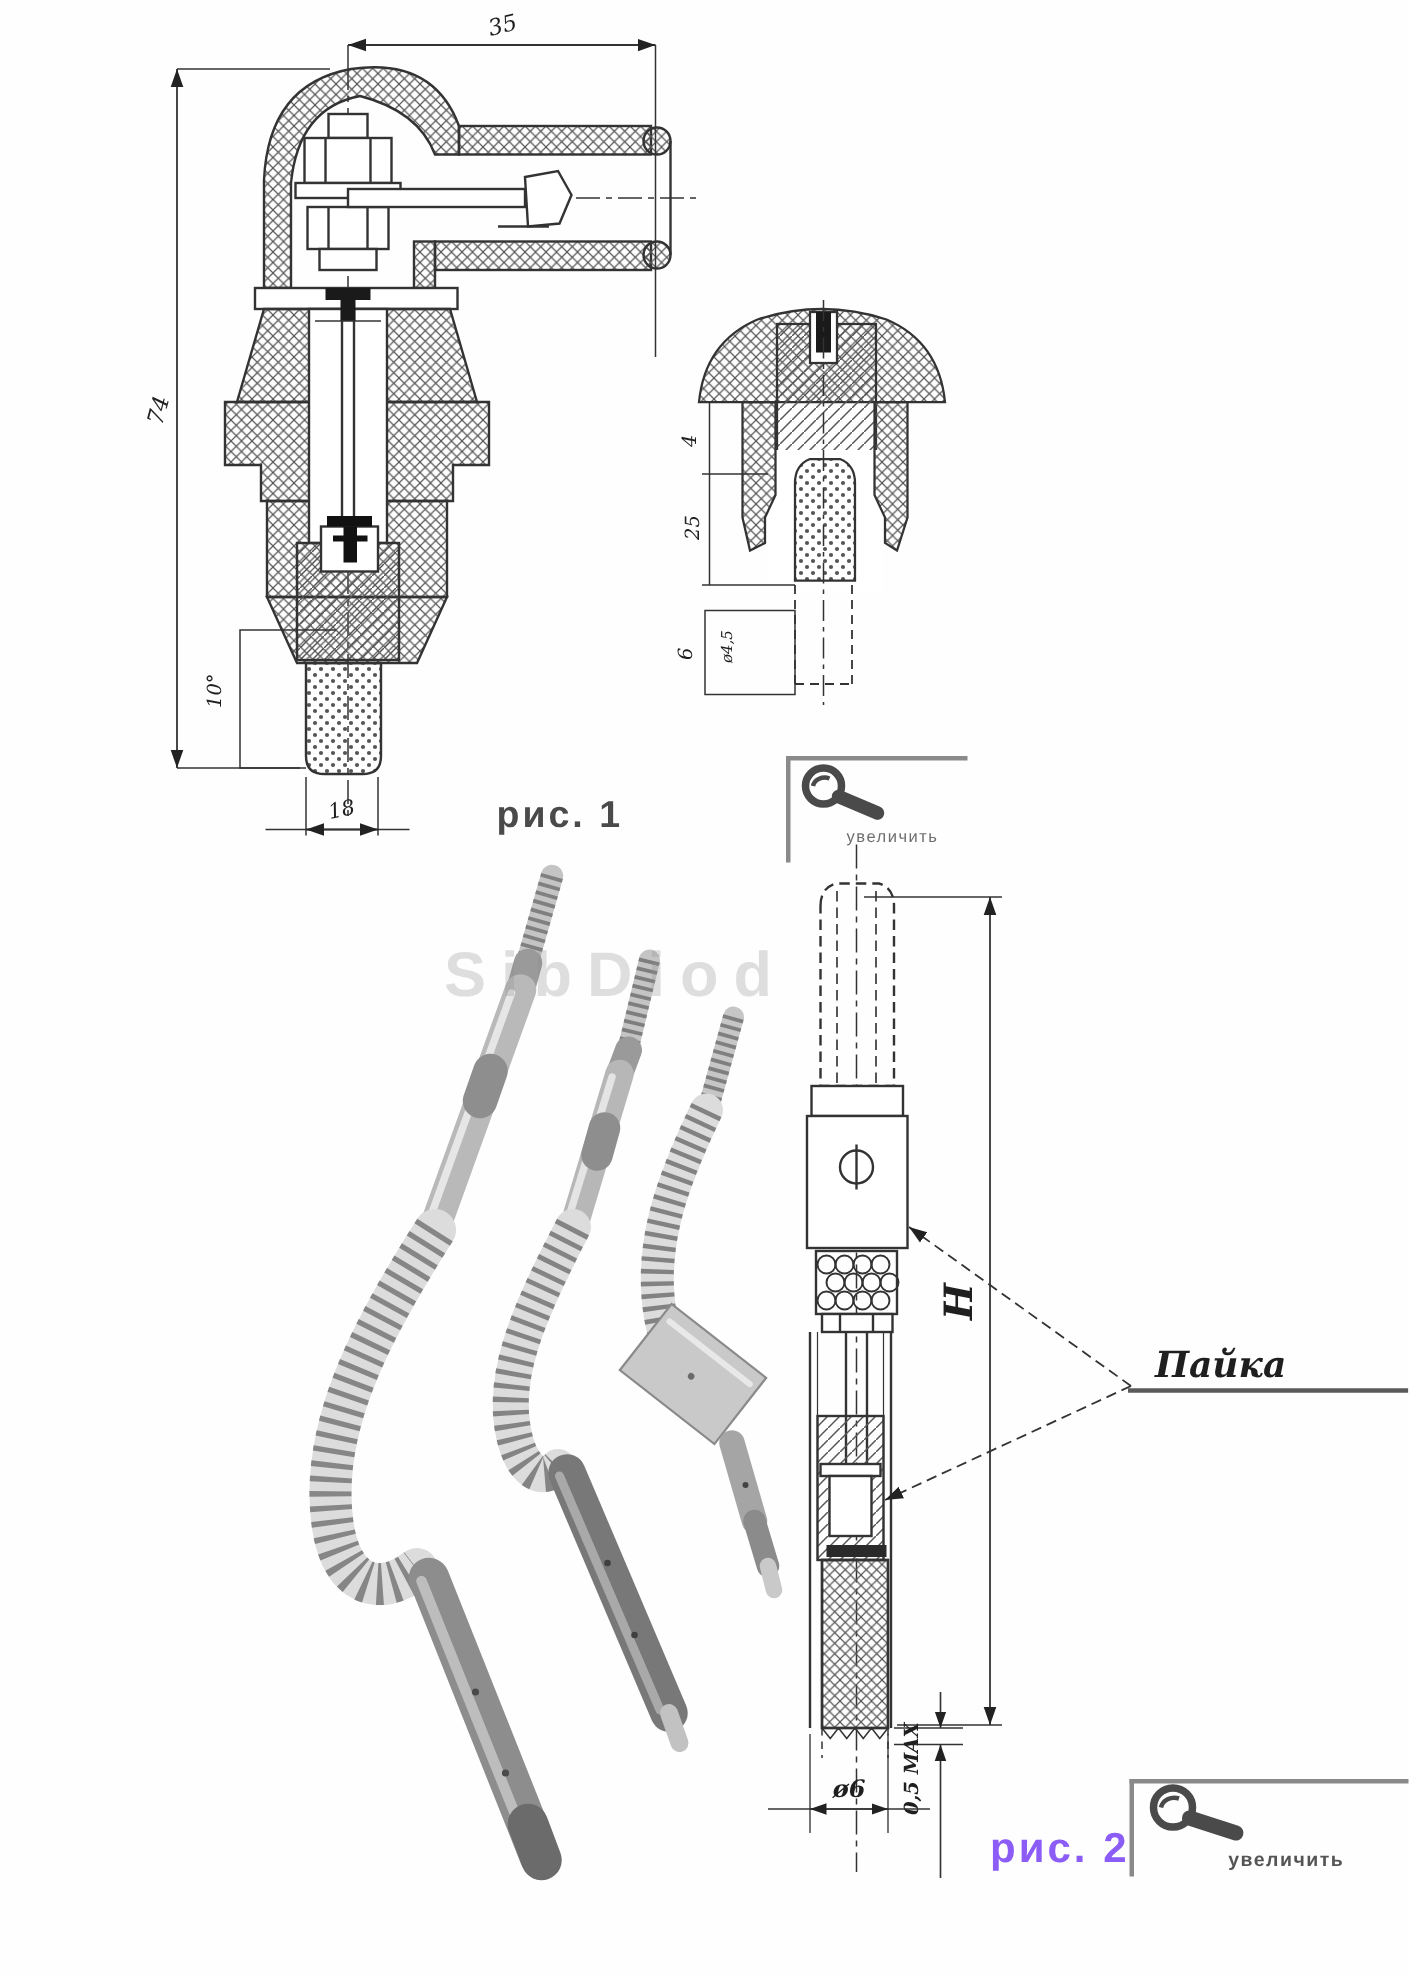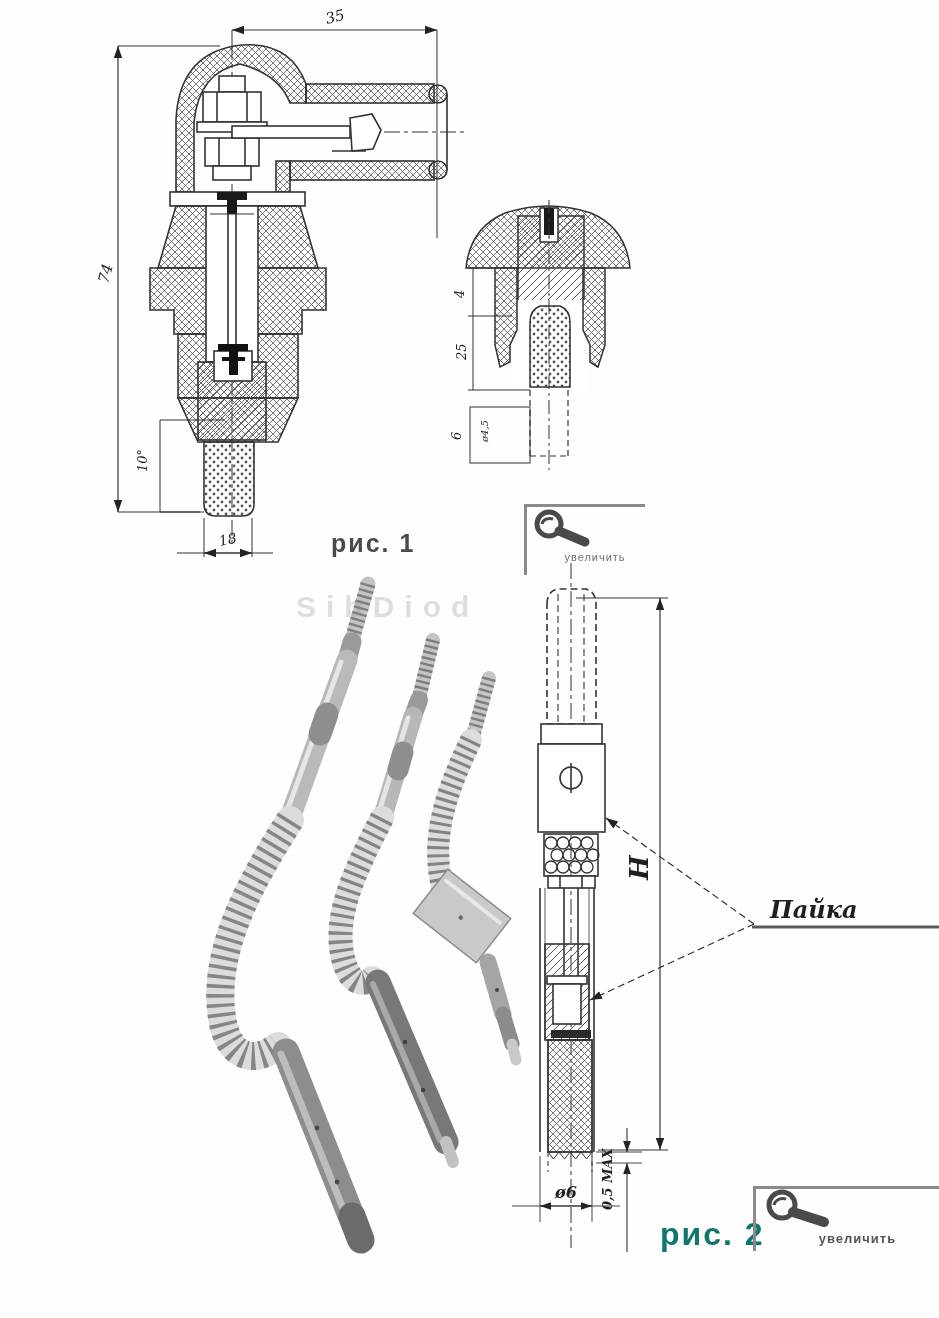--- a/index.html
+++ b/index.html
@@ -5,29 +5,29 @@
   html,body{margin:0;padding:0;background:#fff;}
   body{width:939px;height:1318px;position:relative;overflow:hidden;
        font-family:"Liberation Sans",sans-serif;}
   .page{position:absolute;left:0;top:0;width:939px;height:1318px;background:#fefefe;}
   svg.art{position:absolute;left:0;top:0;}
   .dim{font-family:"DejaVu Serif",serif;font-style:italic;fill:#1f1f1f;stroke:none;}
   .dimbold{font-weight:bold;}
   .caption{position:absolute;font-weight:bold;color:#4a4a4a;letter-spacing:2px;
            font-family:"Liberation Sans",sans-serif;}
   #cap1{left:331px;top:529px;font-size:25px;text-align:right;}
-  #cap2{left:660px;top:1216px;font-size:32px;color:#0f766e;}
+  #cap2{left:660px;top:1216px;font-size:28px;color:#8b5cf6;}
   .zoombox{position:absolute;border-top:3px solid #8a8a8a;border-left:3px solid #8a8a8a;
            cursor:pointer;}
   #zb1{left:524px;top:504px;width:118px;height:68px;}
   #zb2{left:753px;top:1186px;width:185px;height:62px;}
   .zoomlabel{font-size:11px;color:#6e6e6e;margin-left:18px;margin-top:-2px;
              letter-spacing:1px;text-align:center;}
   #zb2 .zoomlabel{font-size:13px;font-weight:bold;color:#555;}
-  .watermark{position:absolute;left:296px;top:590px;font-size:30px;font-weight:bold;
+  .watermark{position:absolute;left:296px;top:626px;font-size:42px;font-weight:bold;
              color:#8f8f8f;opacity:.28;letter-spacing:10px;}
 </style>
 </head>
 <body>
 
 <div class="page">
 
 <svg class="art" width="939" height="1318" viewBox="0 0 939 1318">
   <defs>
     <pattern id="hx" width="7" height="7" patternUnits="userSpaceOnUse">

